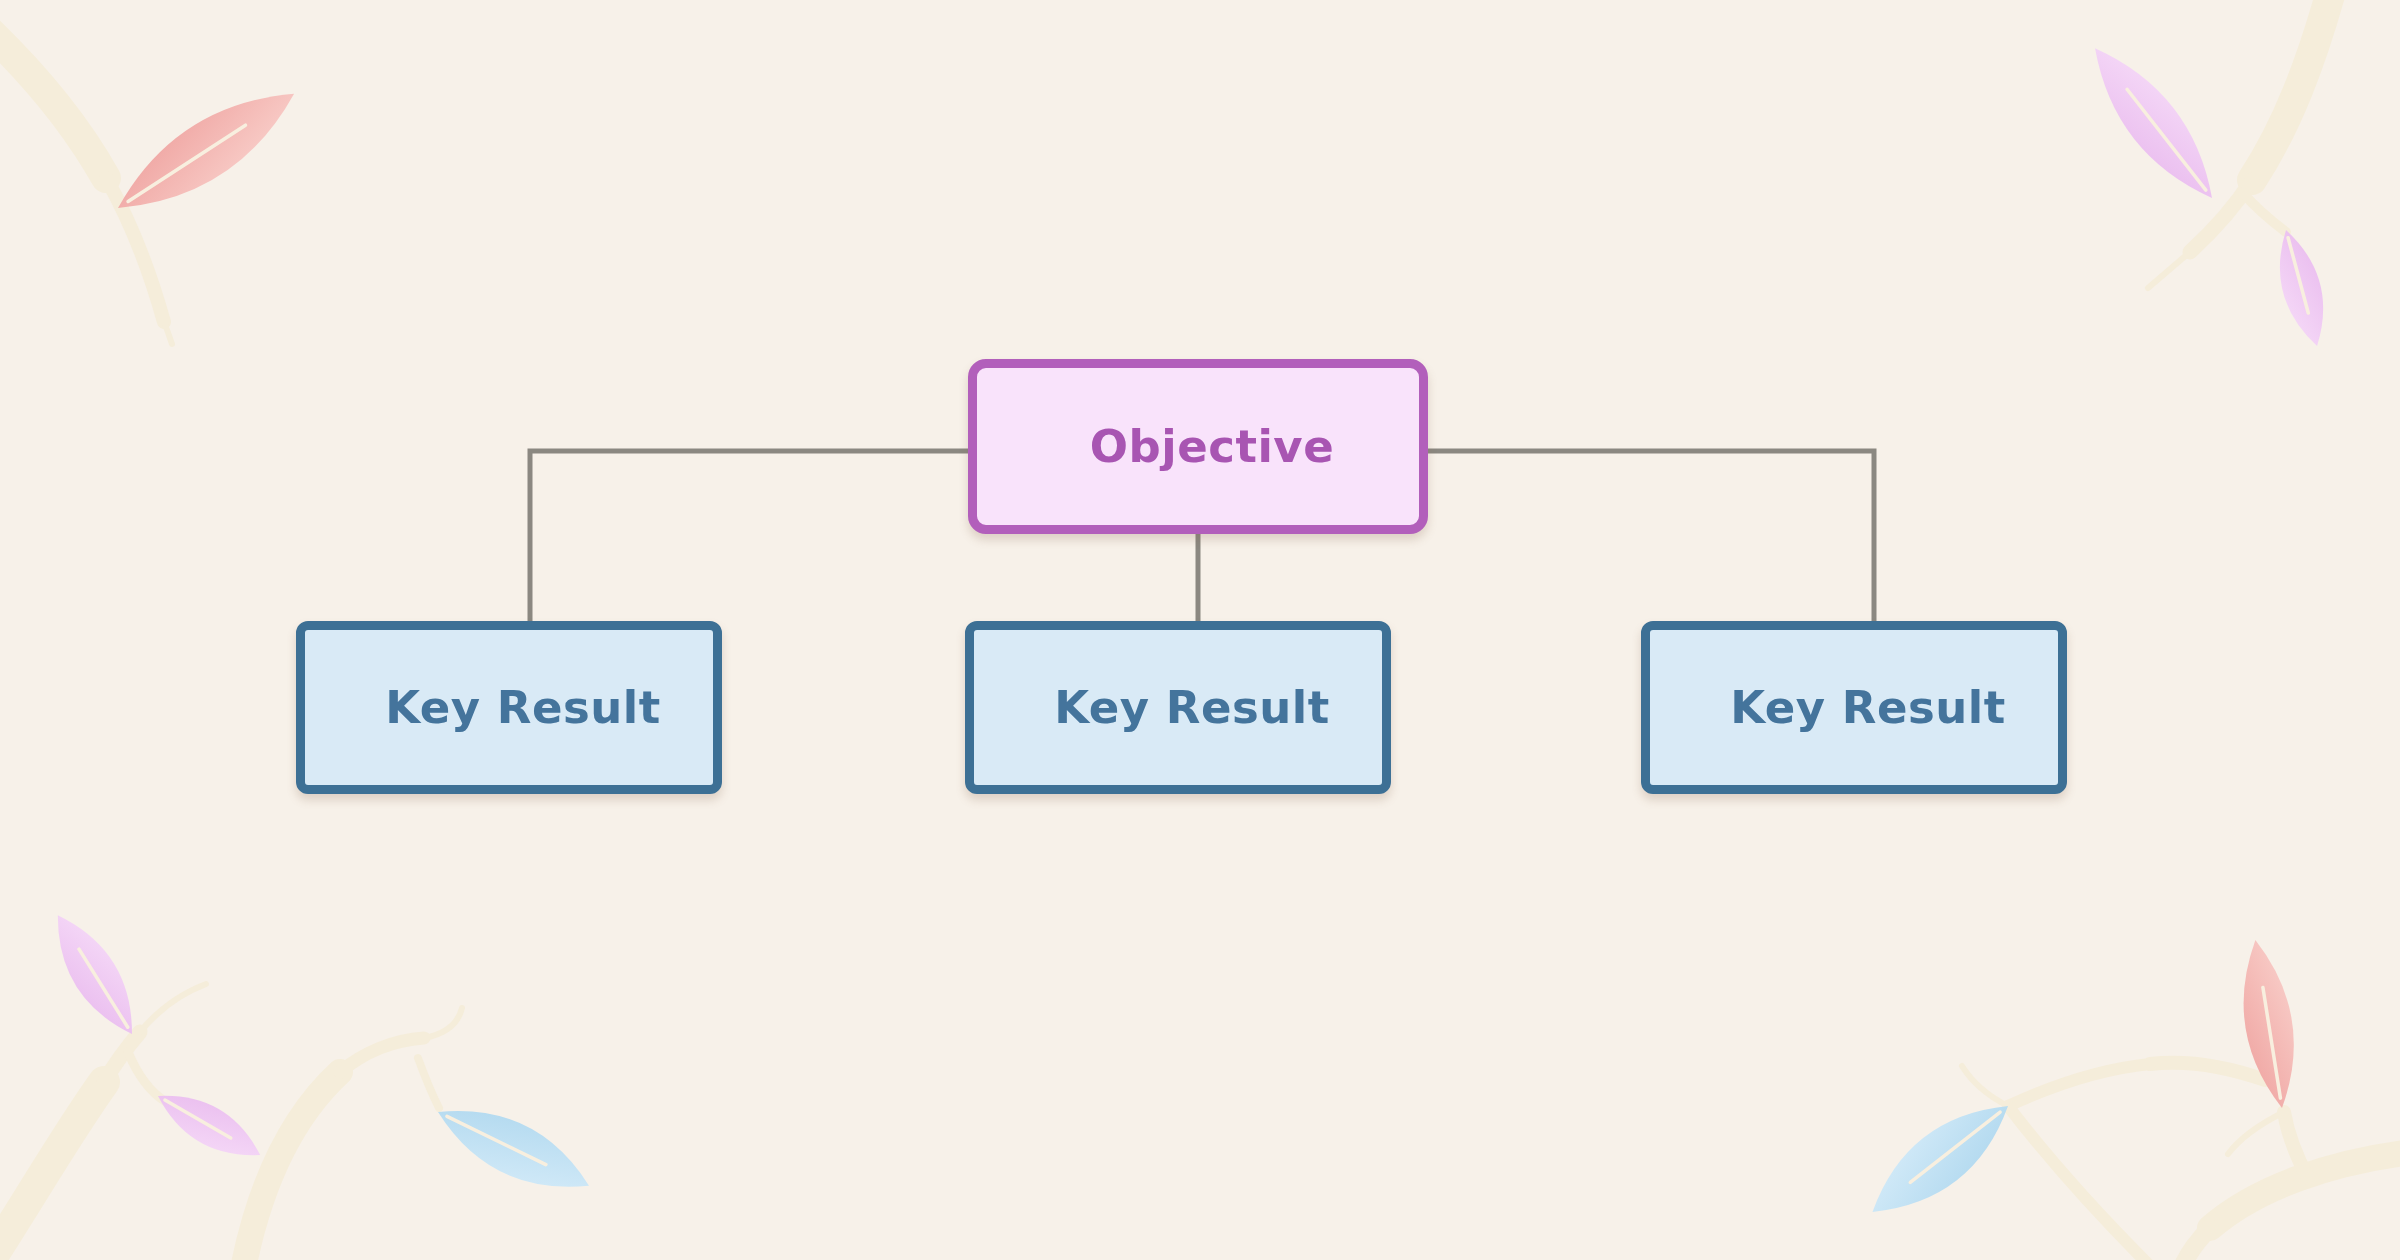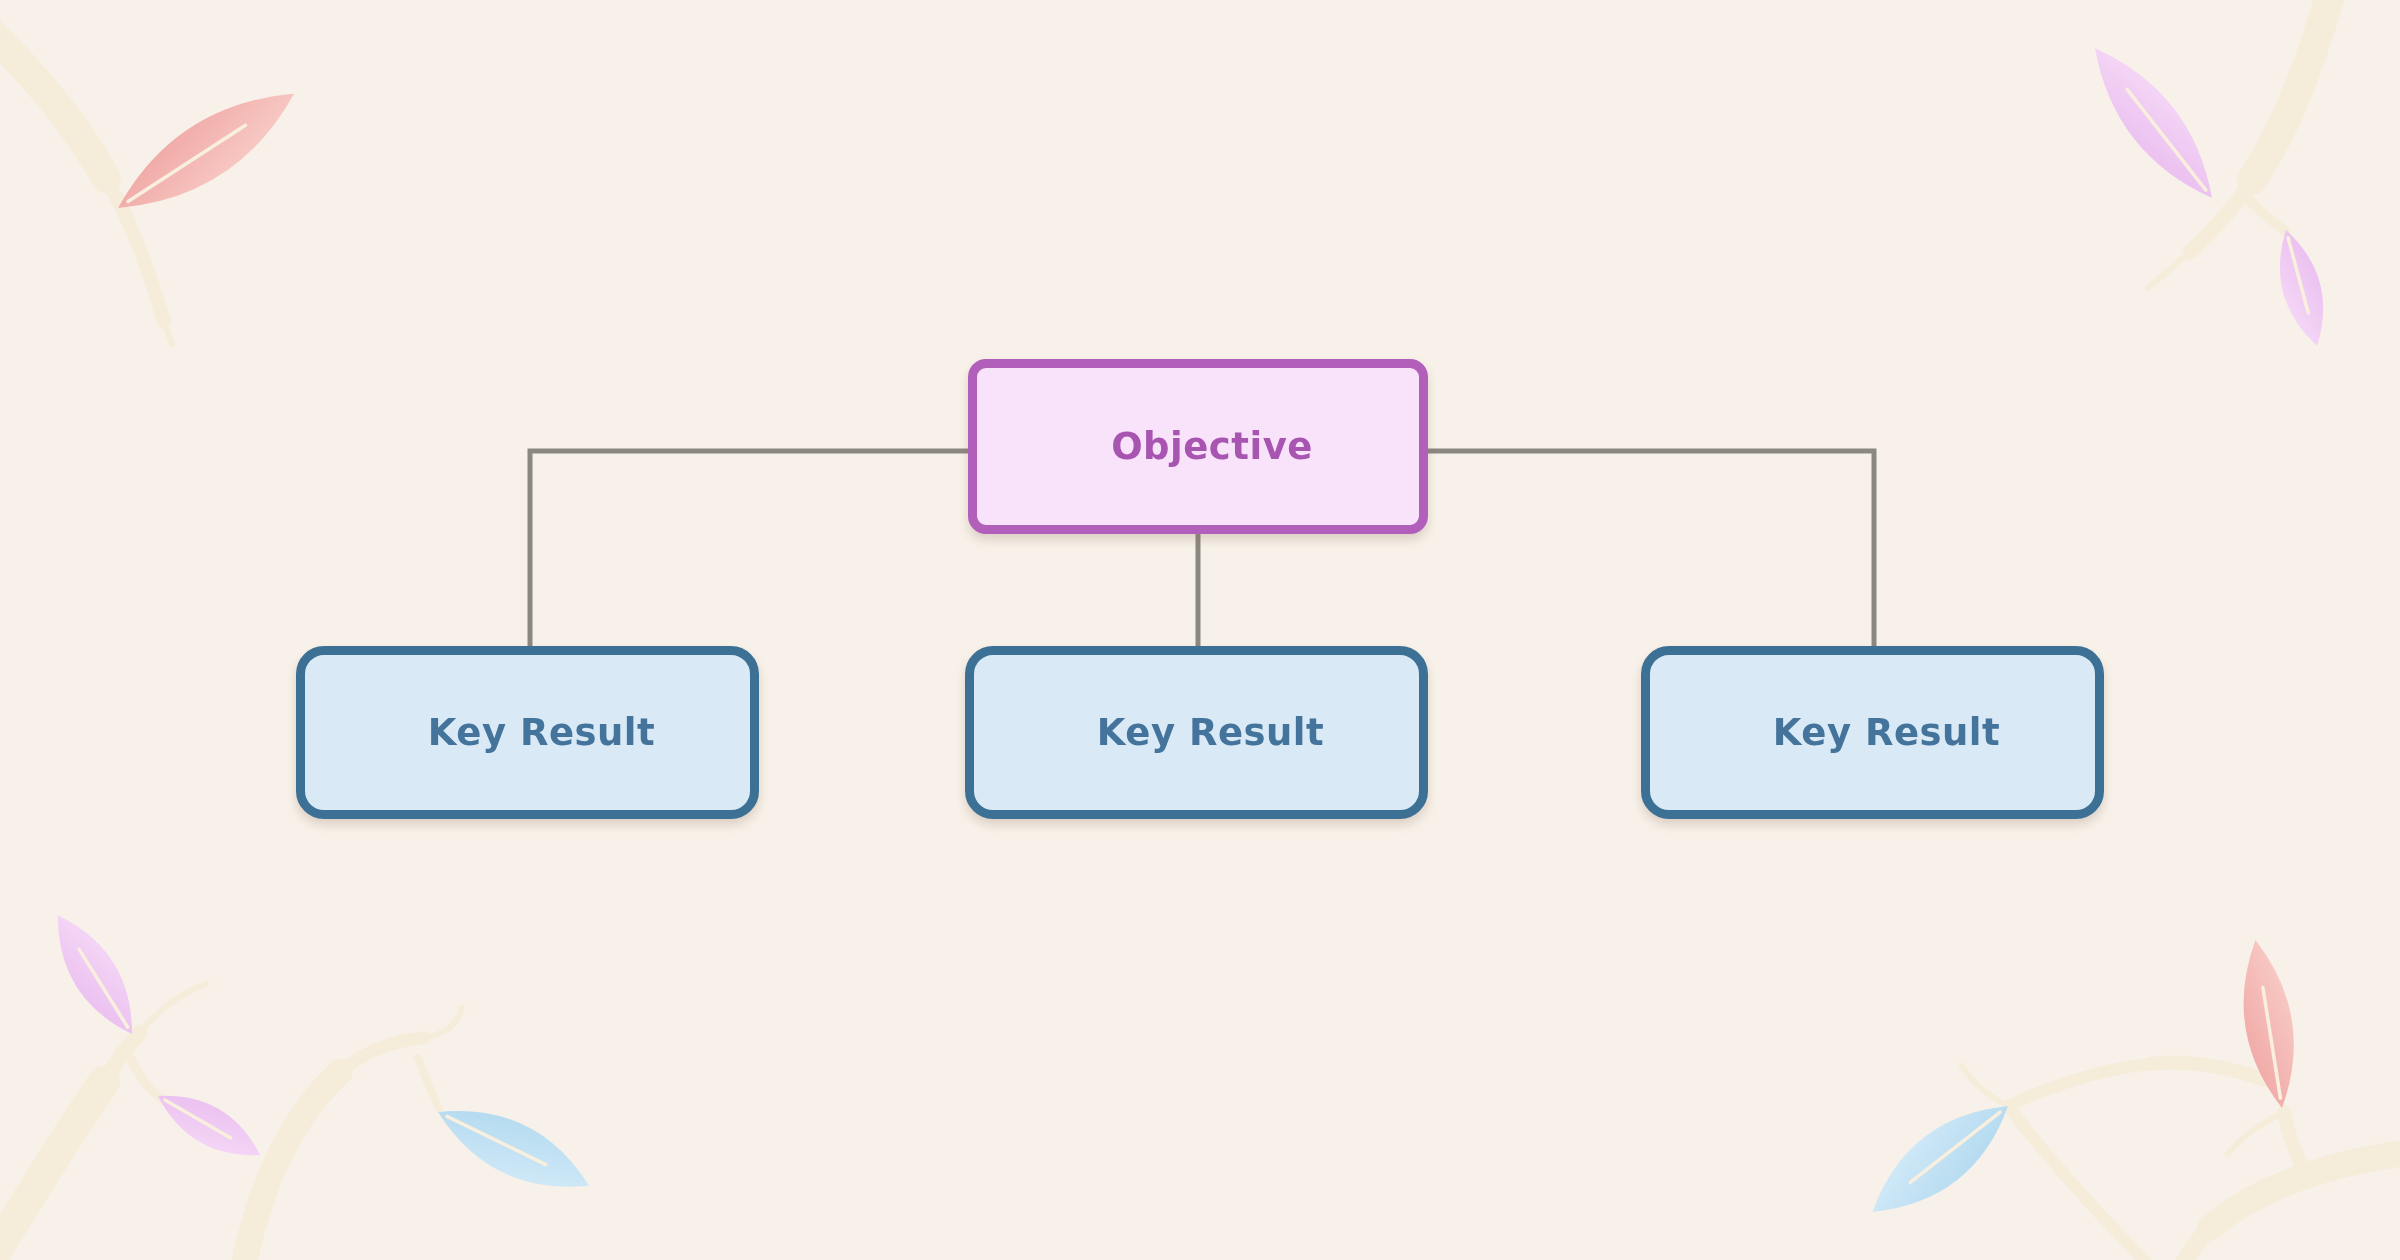--- a/index.html
+++ b/index.html
@@ -14,38 +14,38 @@
 
   svg.layer { position: absolute; left: 0; top: 0; z-index: 1; }
   svg.connectors { z-index: 2; }
 
   .node {
     position: absolute;
     z-index: 3;
     box-sizing: border-box;
     display: flex; align-items: center; justify-content: center;
     font-weight: 700;
-    font-size: 37px;
+    font-size: 45px;
     letter-spacing: 0.5px;
     border-radius: 18px;
     box-shadow: 0 6px 10px rgba(130, 95, 75, 0.22);
     padding-left: 28px;
   }
   .node-objective {
     left: 968px; top: 359px; width: 460px; height: 175px;
     background: #f9e3fb;
     border: 9px solid #b25fbb;
     color: #a855b2;
   }
   .node-keyresult {
-    top: 646px; width: 463px; height: 173px;
+    top: 621px; width: 426px; height: 173px;
     background: #d9eaf6;
     border: 9px solid #3d7095;
     color: #44749c;
-    border-radius: 28px;
+    border-radius: 12px;
   }
   .node-kr1 { left: 296px; }
   .node-kr2 { left: 965px; }
   .node-kr3 { left: 1641px; }
 
   .branch { stroke: #f5edda; fill: none; stroke-linecap: round; }
   .midrib { stroke: #f8efdf; stroke-width: 3.5; stroke-linecap: round; fill: none; }
   .connector { stroke: #8b8881; stroke-width: 5; fill: none; }
 </style>
 </head>

